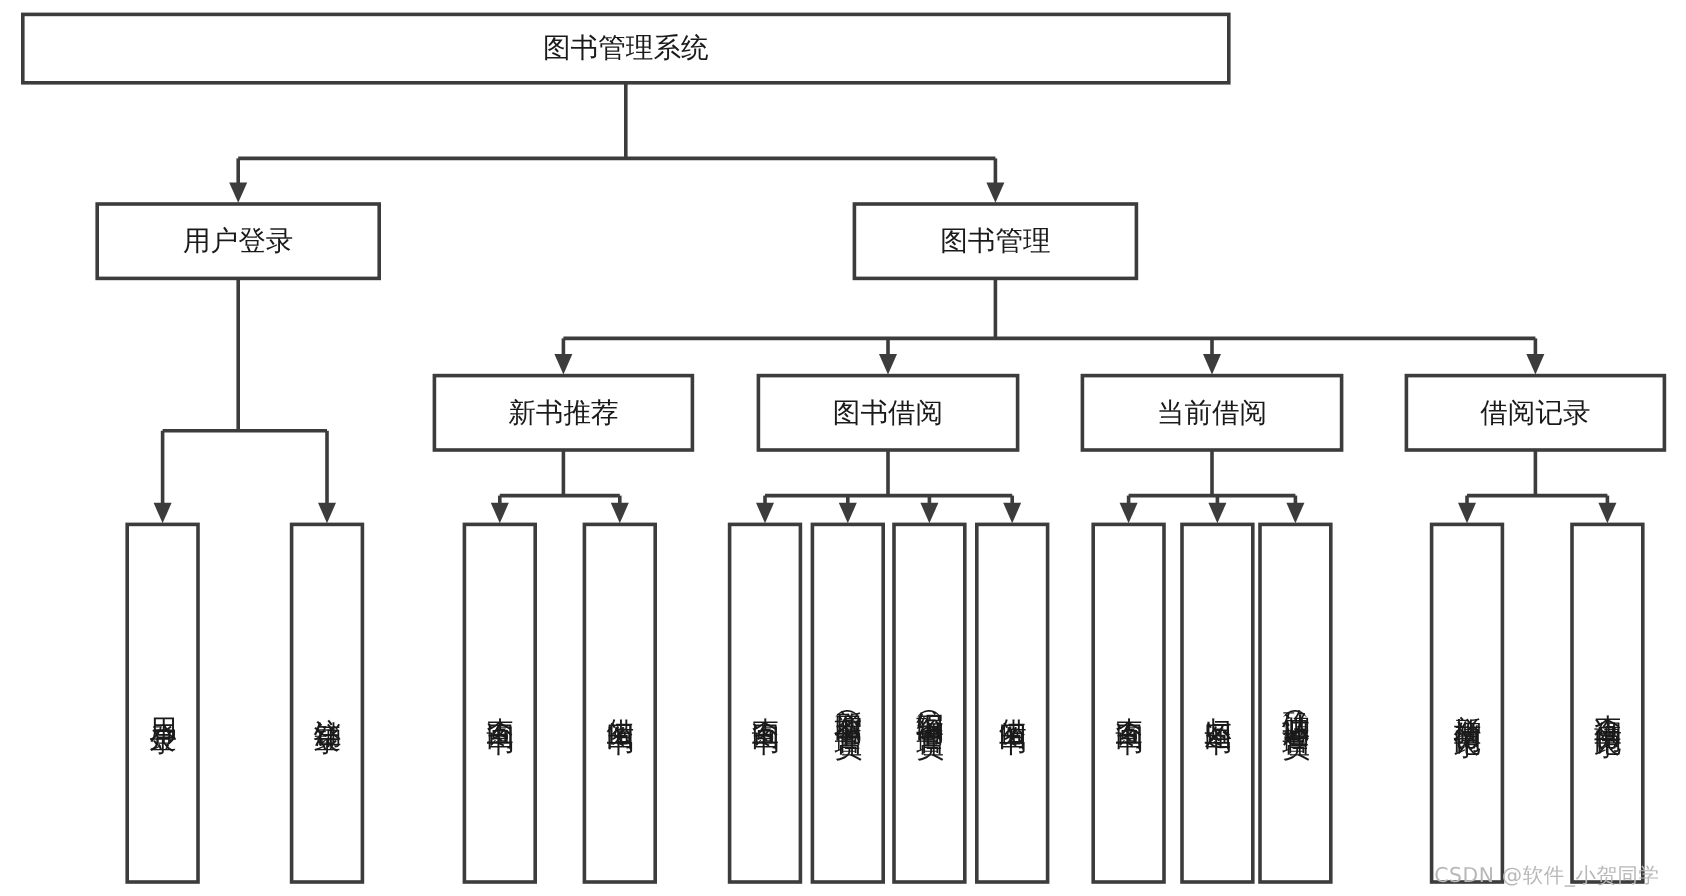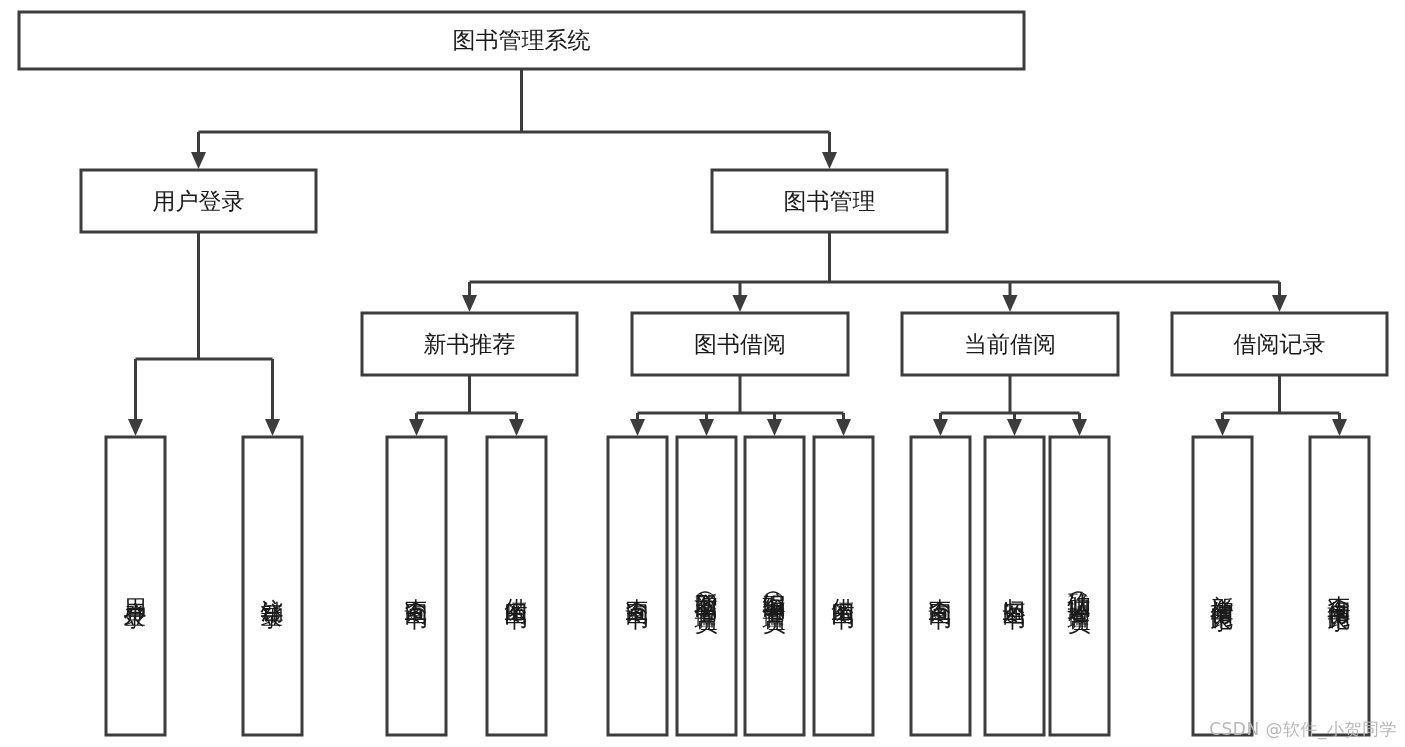--- a/index.html
+++ b/index.html
@@ -54,21 +54,21 @@
     fill: #1a1a1a;
     writing-mode: vertical-rl;
     text-orientation: upright;
     glyph-orientation-vertical: 0;
     letter-spacing: 3px;
     text-anchor: middle;
     dominant-baseline: central;
   }
   .watermark {
     position: absolute;
-    right: 8px;
+    right: 22px;
     bottom: 6px;
     font-family: "DejaVu Sans", "Liberation Sans", sans-serif;
     font-size: 17px;
     color: #b8b8b8;
     letter-spacing: 0.5px;
     white-space: nowrap;
     user-select: none;
     pointer-events: none;
   }
 </style>

